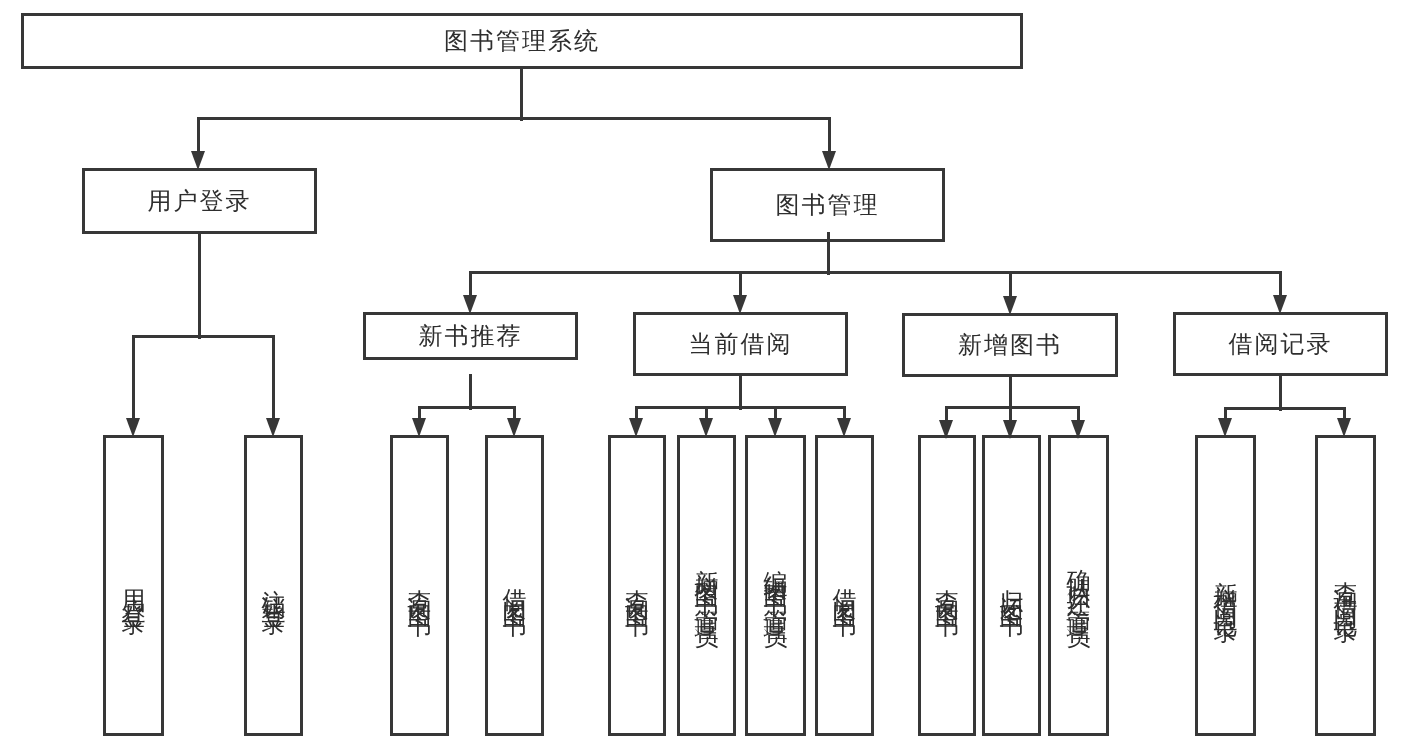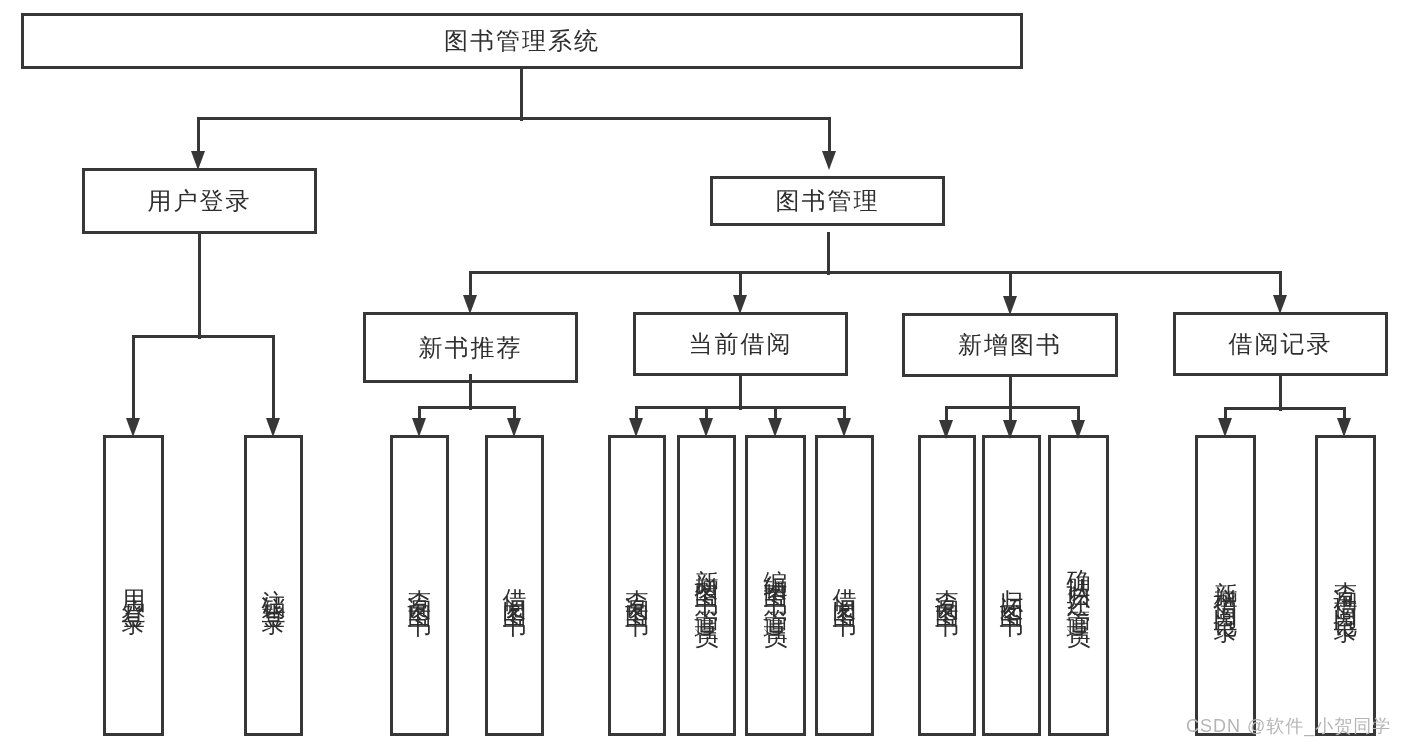--- a/index.html
+++ b/index.html
@@ -38,25 +38,25 @@
 
 <div class="stage" id="stage">
 
   <div class="box" style="left:21px;top:13px;width:1002px;height:56px">
     <span class="hlabel">图书管理系统</span>
   </div>
 
   <div class="box" style="left:82px;top:168px;width:235px;height:66px">
     <span class="hlabel">用户登录</span>
   </div>
-  <div class="box" style="left:710px;top:176px;width:235px;height:50px">
+  <div class="box" style="left:710px;top:168px;width:235px;height:74px">
     <span class="hlabel">图书管理</span>
   </div>
 
-  <div class="box" style="left:363px;top:312px;width:215px;height:71px">
+  <div class="box" style="left:363px;top:312px;width:215px;height:48px">
     <span class="hlabel">新书推荐</span>
   </div>
   <div class="box" style="left:633px;top:312px;width:215px;height:64px">
     <span class="hlabel">当前借阅</span>
   </div>
   <div class="box" style="left:902px;top:313px;width:216px;height:64px">
     <span class="hlabel">新增图书</span>
   </div>
   <div class="box" style="left:1173px;top:312px;width:215px;height:64px">
     <span class="hlabel">借阅记录</span>
@@ -99,21 +99,20 @@
     <span class="vlabel">确认归还（管理员）</span>
   </div>
 
   <div class="box" style="left:1195px;top:435px;width:61px;height:301px">
     <span class="vlabel">新增借阅记录</span>
   </div>
   <div class="box" style="left:1315px;top:435px;width:61px;height:301px">
     <span class="vlabel">查询借阅记录</span>
   </div>
 
-  <div class="watermark">CSDN @软件_小贺同学</div>
 <div class="vline" style="left: 520px; top: 68px; width: 3px; height: 53px;"></div>
     <div class="vline" style="left: 198px; top: 232px; width: 3px; height: 107px;"></div>
     <div class="vline" style="left: 827px; top: 232px; width: 3px; height: 43px;"></div>
     <div class="vline" style="left: 469px; top: 374px; width: 3px; height: 36px;"></div>
     <div class="vline" style="left: 739px; top: 374px; width: 3px; height: 36px;"></div>
     <div class="vline" style="left: 1009px; top: 375px; width: 3px; height: 35px;"></div>
     <div class="vline" style="left: 1279px; top: 374px; width: 3px; height: 37px;"></div>
     <div class="hline" style="left: 197px; top: 117px; width: 634px; height: 3px;"></div>
     <div class="hline" style="left: 132px; top: 335px; width: 143px; height: 3px;"></div>
     <div class="hline" style="left: 469px; top: 271px; width: 813px; height: 3px;"></div>

